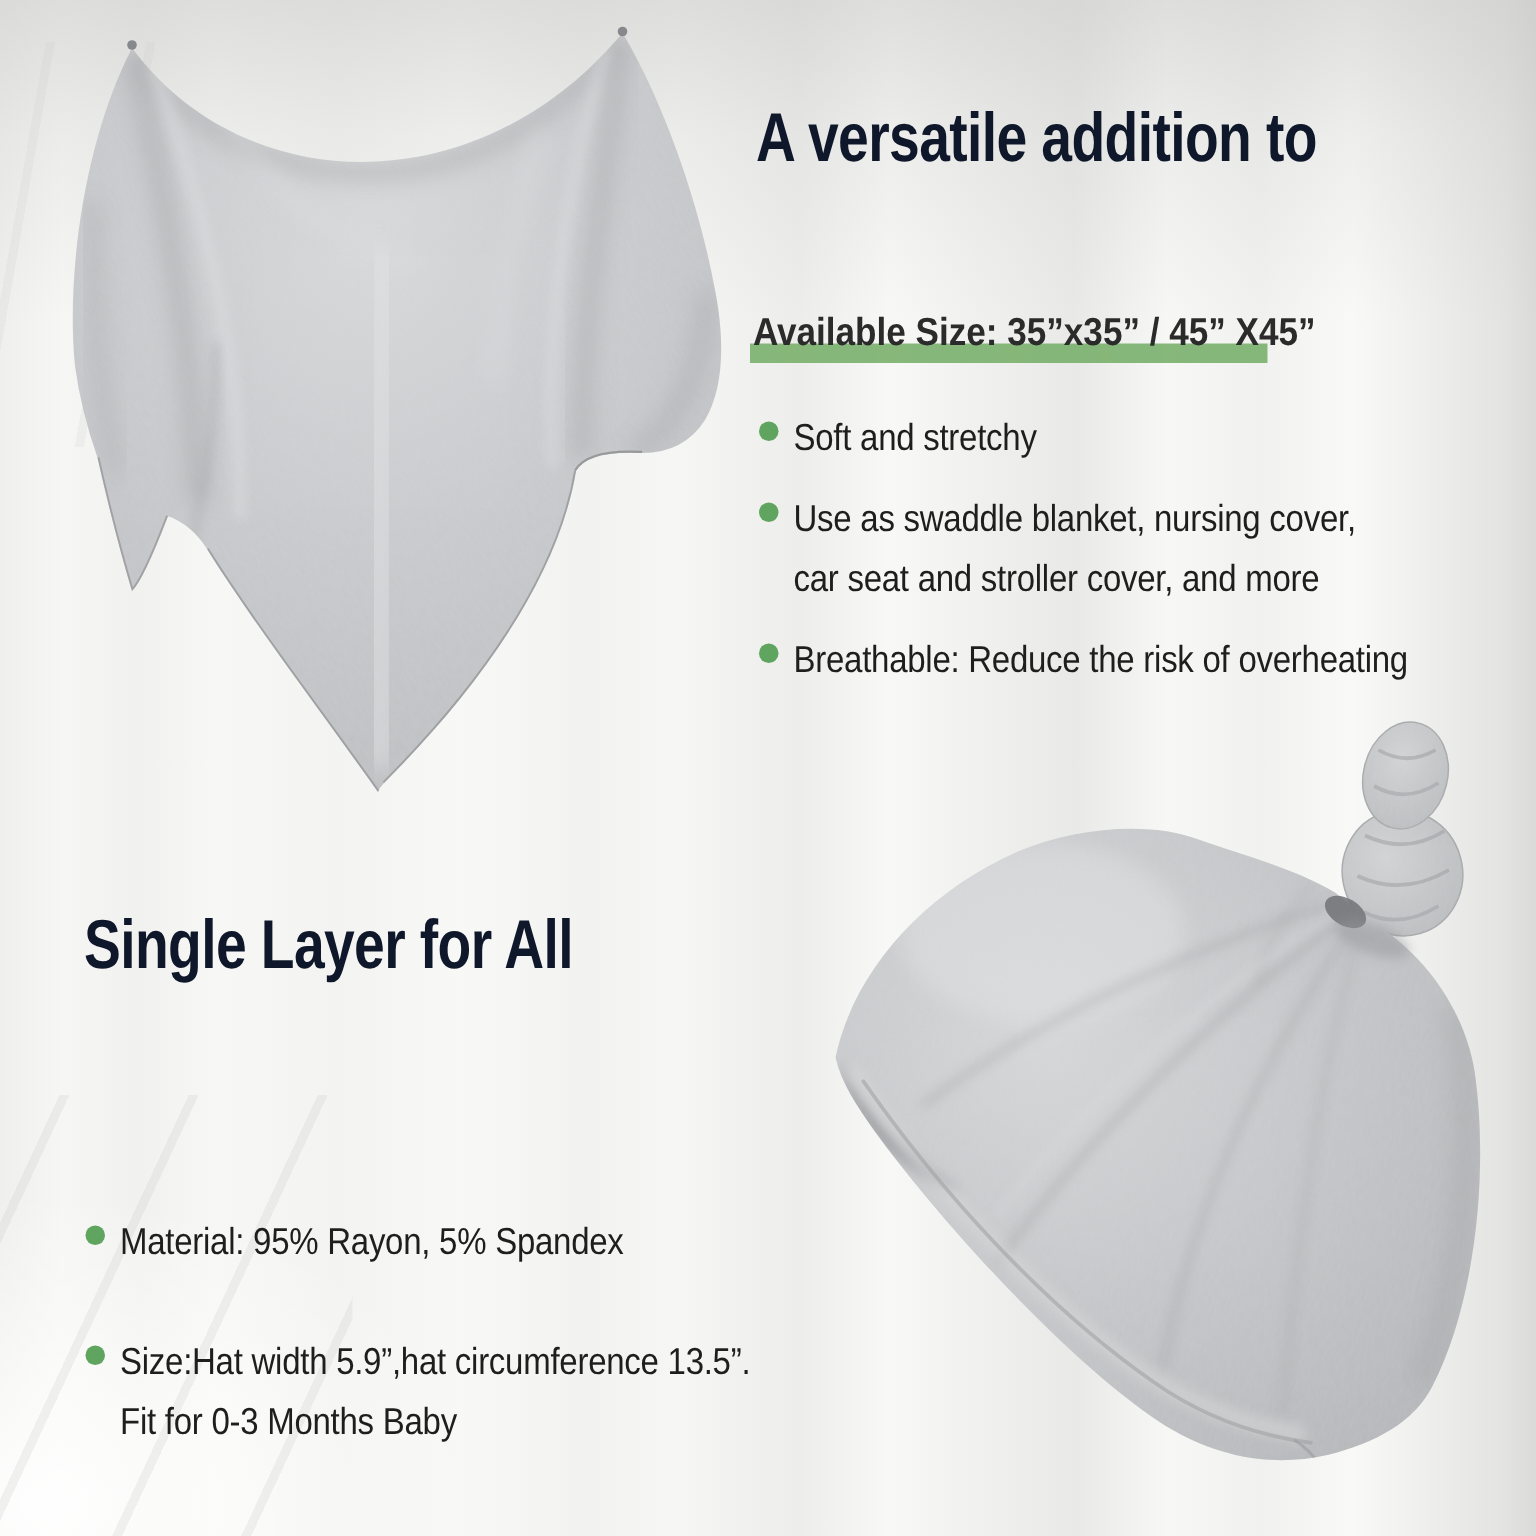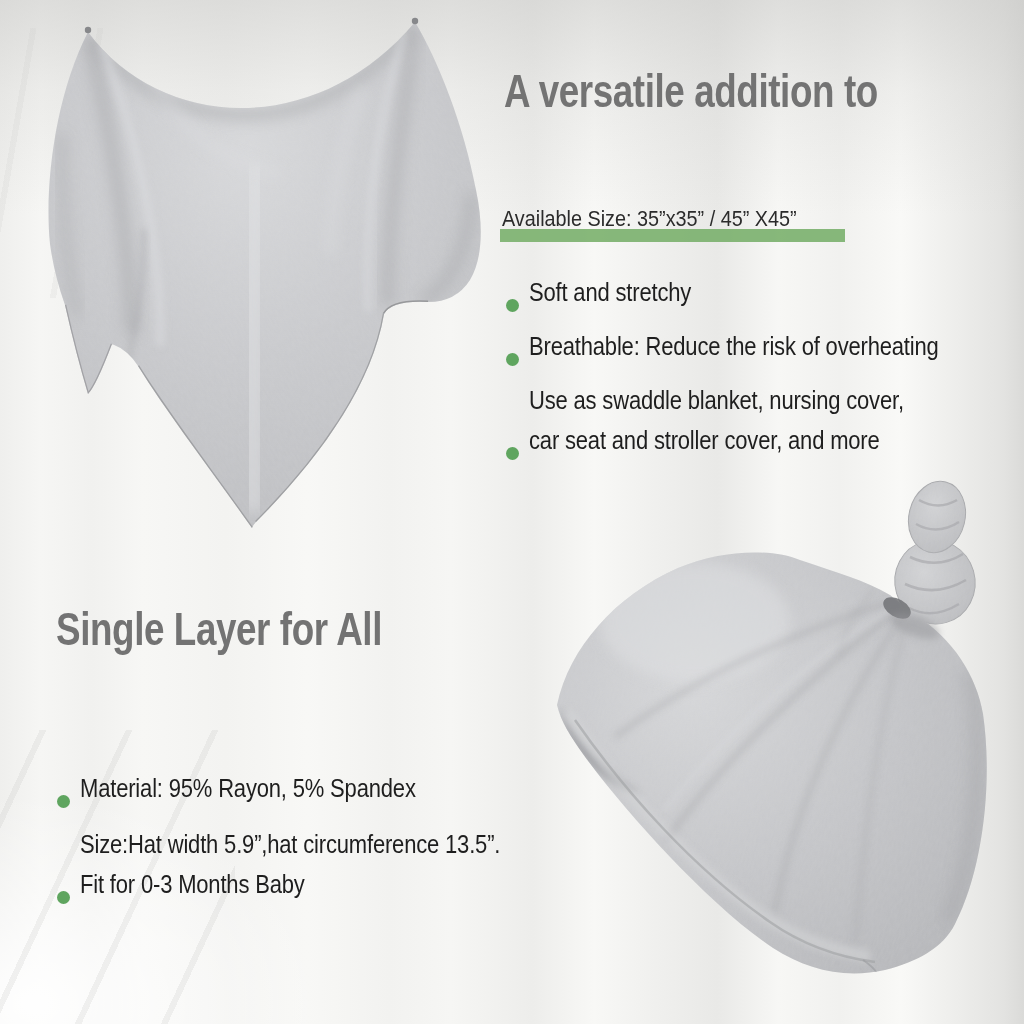--- a/index.html
+++ b/index.html
@@ -24,38 +24,38 @@
   }
   .streaks-tl{
     position:absolute;left:0;top:28px;width:130px;height:270px;opacity:.35;
     background:repeating-linear-gradient(100deg, rgba(205,205,203,0) 0 30px, rgba(196,196,194,.45) 30px 36px, rgba(205,205,203,0) 36px 66px);
   }
   
   .blanket-wrap{position:absolute;left:32px;top:14px;width:478px;height:592px;}
   .hat-wrap{position:absolute;left:545px;top:462px;width:478px;height:562px;}
   svg{display:block;width:100%;height:100%;}
   
-  .green-h{position:absolute;color:#737373;font-weight:700;font-size:46px;line-height:51px;}
+  .green-h{position:absolute;color:#0f172a;font-weight:700;font-size:46px;line-height:51px;}
   .condense{display:inline-block;transform:scaleX(.8);transform-origin:0 0;white-space:nowrap;letter-spacing:-.5px;}
   .h-top{left:504px;top:66px;}
   .h-bottom{left:56px;top:604px;}
   .size-line{
     position:absolute;left:502px;top:206px;z-index:3;
-    color:#2b2b2b;font-size:22px;font-weight:400;
+    color:#2b2b2b;font-size:26px;font-weight:700;
   }
   .size-line .condense{transform:scaleX(.9);letter-spacing:0;}
   .green-bar{
     position:absolute;left:500px;top:229px;width:345px;height:13px;
     background:#7ab06d;opacity:.9;z-index:2;
   }
   .feature-list{position:absolute;margin:0;padding:0;list-style:none;}
   .fl-top{left:506px;top:272px;}
   .fl-bottom{left:57px;top:768px;}
-  .feature-list li{display:flex;align-items:flex-end;margin:0 0 14px 0;}
-  .fl-bottom li{margin-bottom:16px;}
+  .feature-list li{display:flex;align-items:flex-start;margin:0 0 14px 0;}
+  .fl-bottom li{margin-bottom:16px;margin-top:40px;}
   .dot{flex:0 0 13px;width:13px;height:13px;border-radius:50%;background:#5fa55f;margin:9px 10px 0 0;}
   .b-text{
     display:inline-block;color:#1e1e1e;font-size:25px;line-height:40px;
     white-space:pre-line;transform:scaleX(.88);transform-origin:0 0;letter-spacing:-.2px;
   }
 </style>
 </head>
 <body>
 
 <div class="canvas">
@@ -180,27 +180,27 @@
     <span class="condense">Available Size: 35”x35” / 45” X45”</span>
   </div>
 
   <ul class="feature-list fl-top">
     <li>
       <span class="dot"></span>
       <span class="b-text">Soft and stretchy</span>
     </li>
     <li>
       <span class="dot"></span>
-      <span class="b-text">Breathable: Reduce the risk of overheating</span>
-    </li>
-    <li>
-      <span class="dot"></span>
       <span class="b-text">Use as swaddle blanket, nursing cover,
 car seat and stroller cover, and more</span>
     </li>
+    <li>
+      <span class="dot"></span>
+      <span class="b-text">Breathable: Reduce the risk of overheating</span>
+    </li>
   </ul>
 
   <div class="green-h h-bottom">
     <div><span class="condense">Single Layer for All</span></div>
   </div>
 
   <ul class="feature-list fl-bottom">
     <li>
       <span class="dot"></span>
       <span class="b-text">Material: 95% Rayon, 5% Spandex</span>

